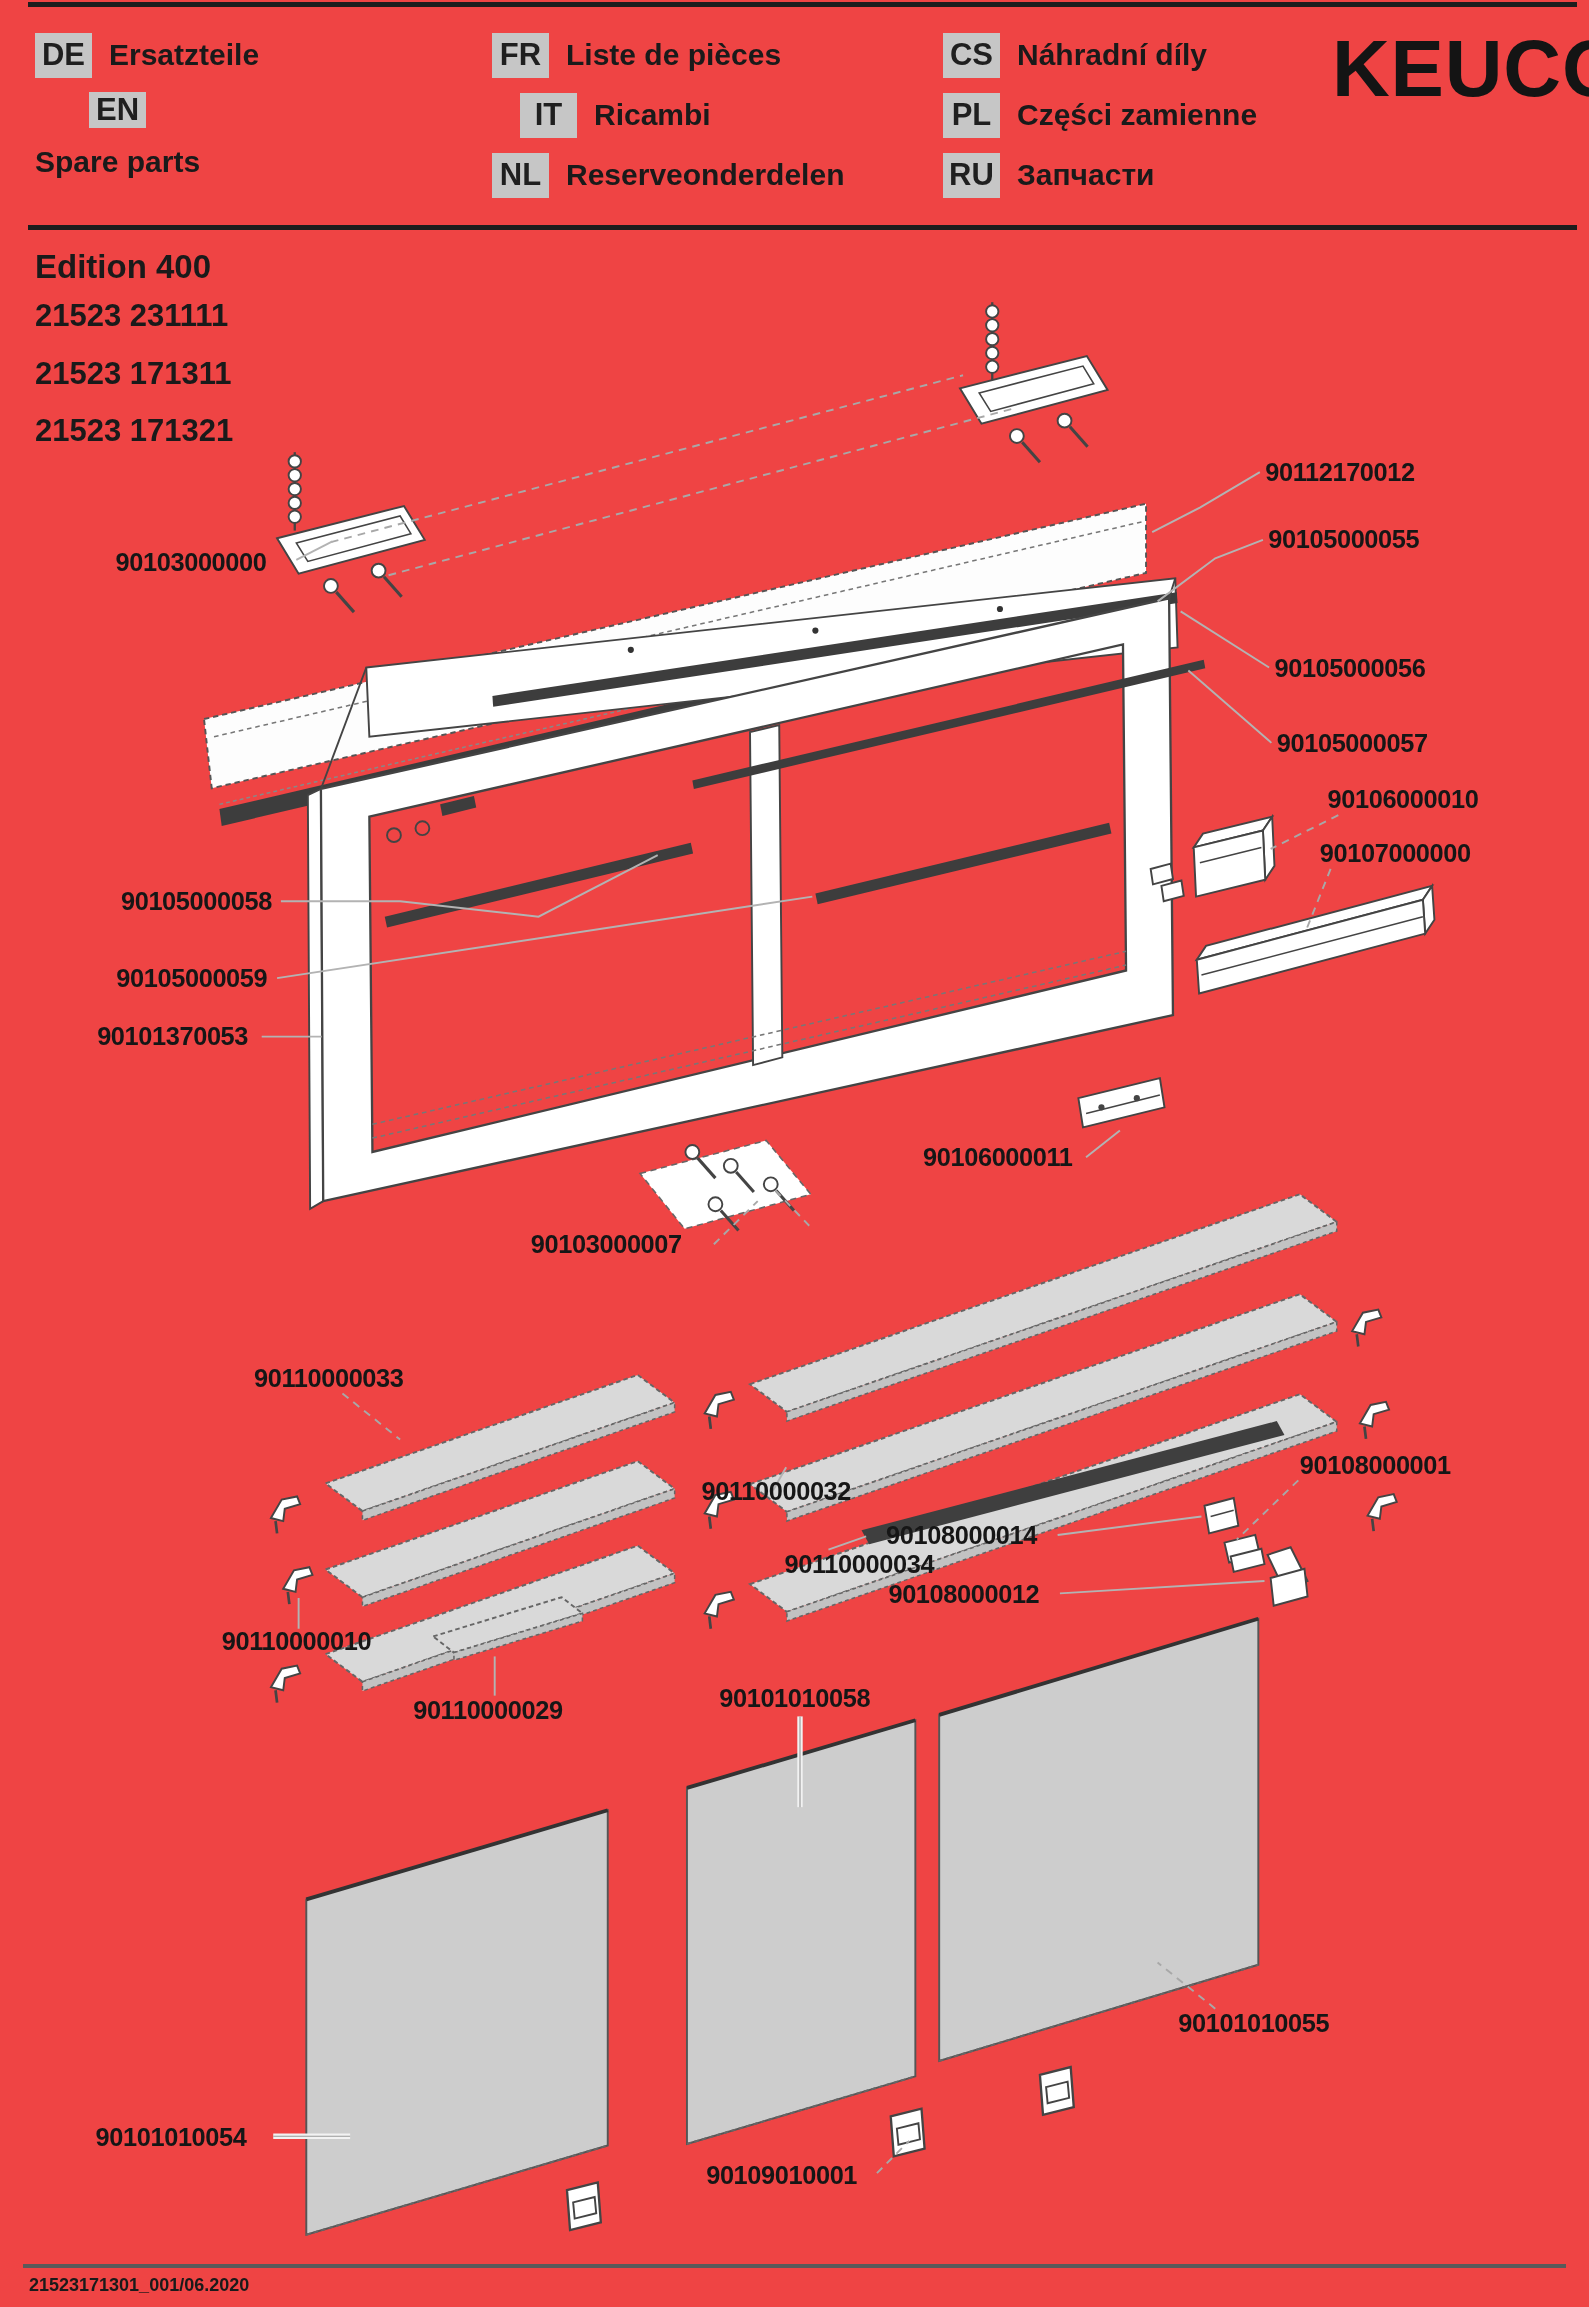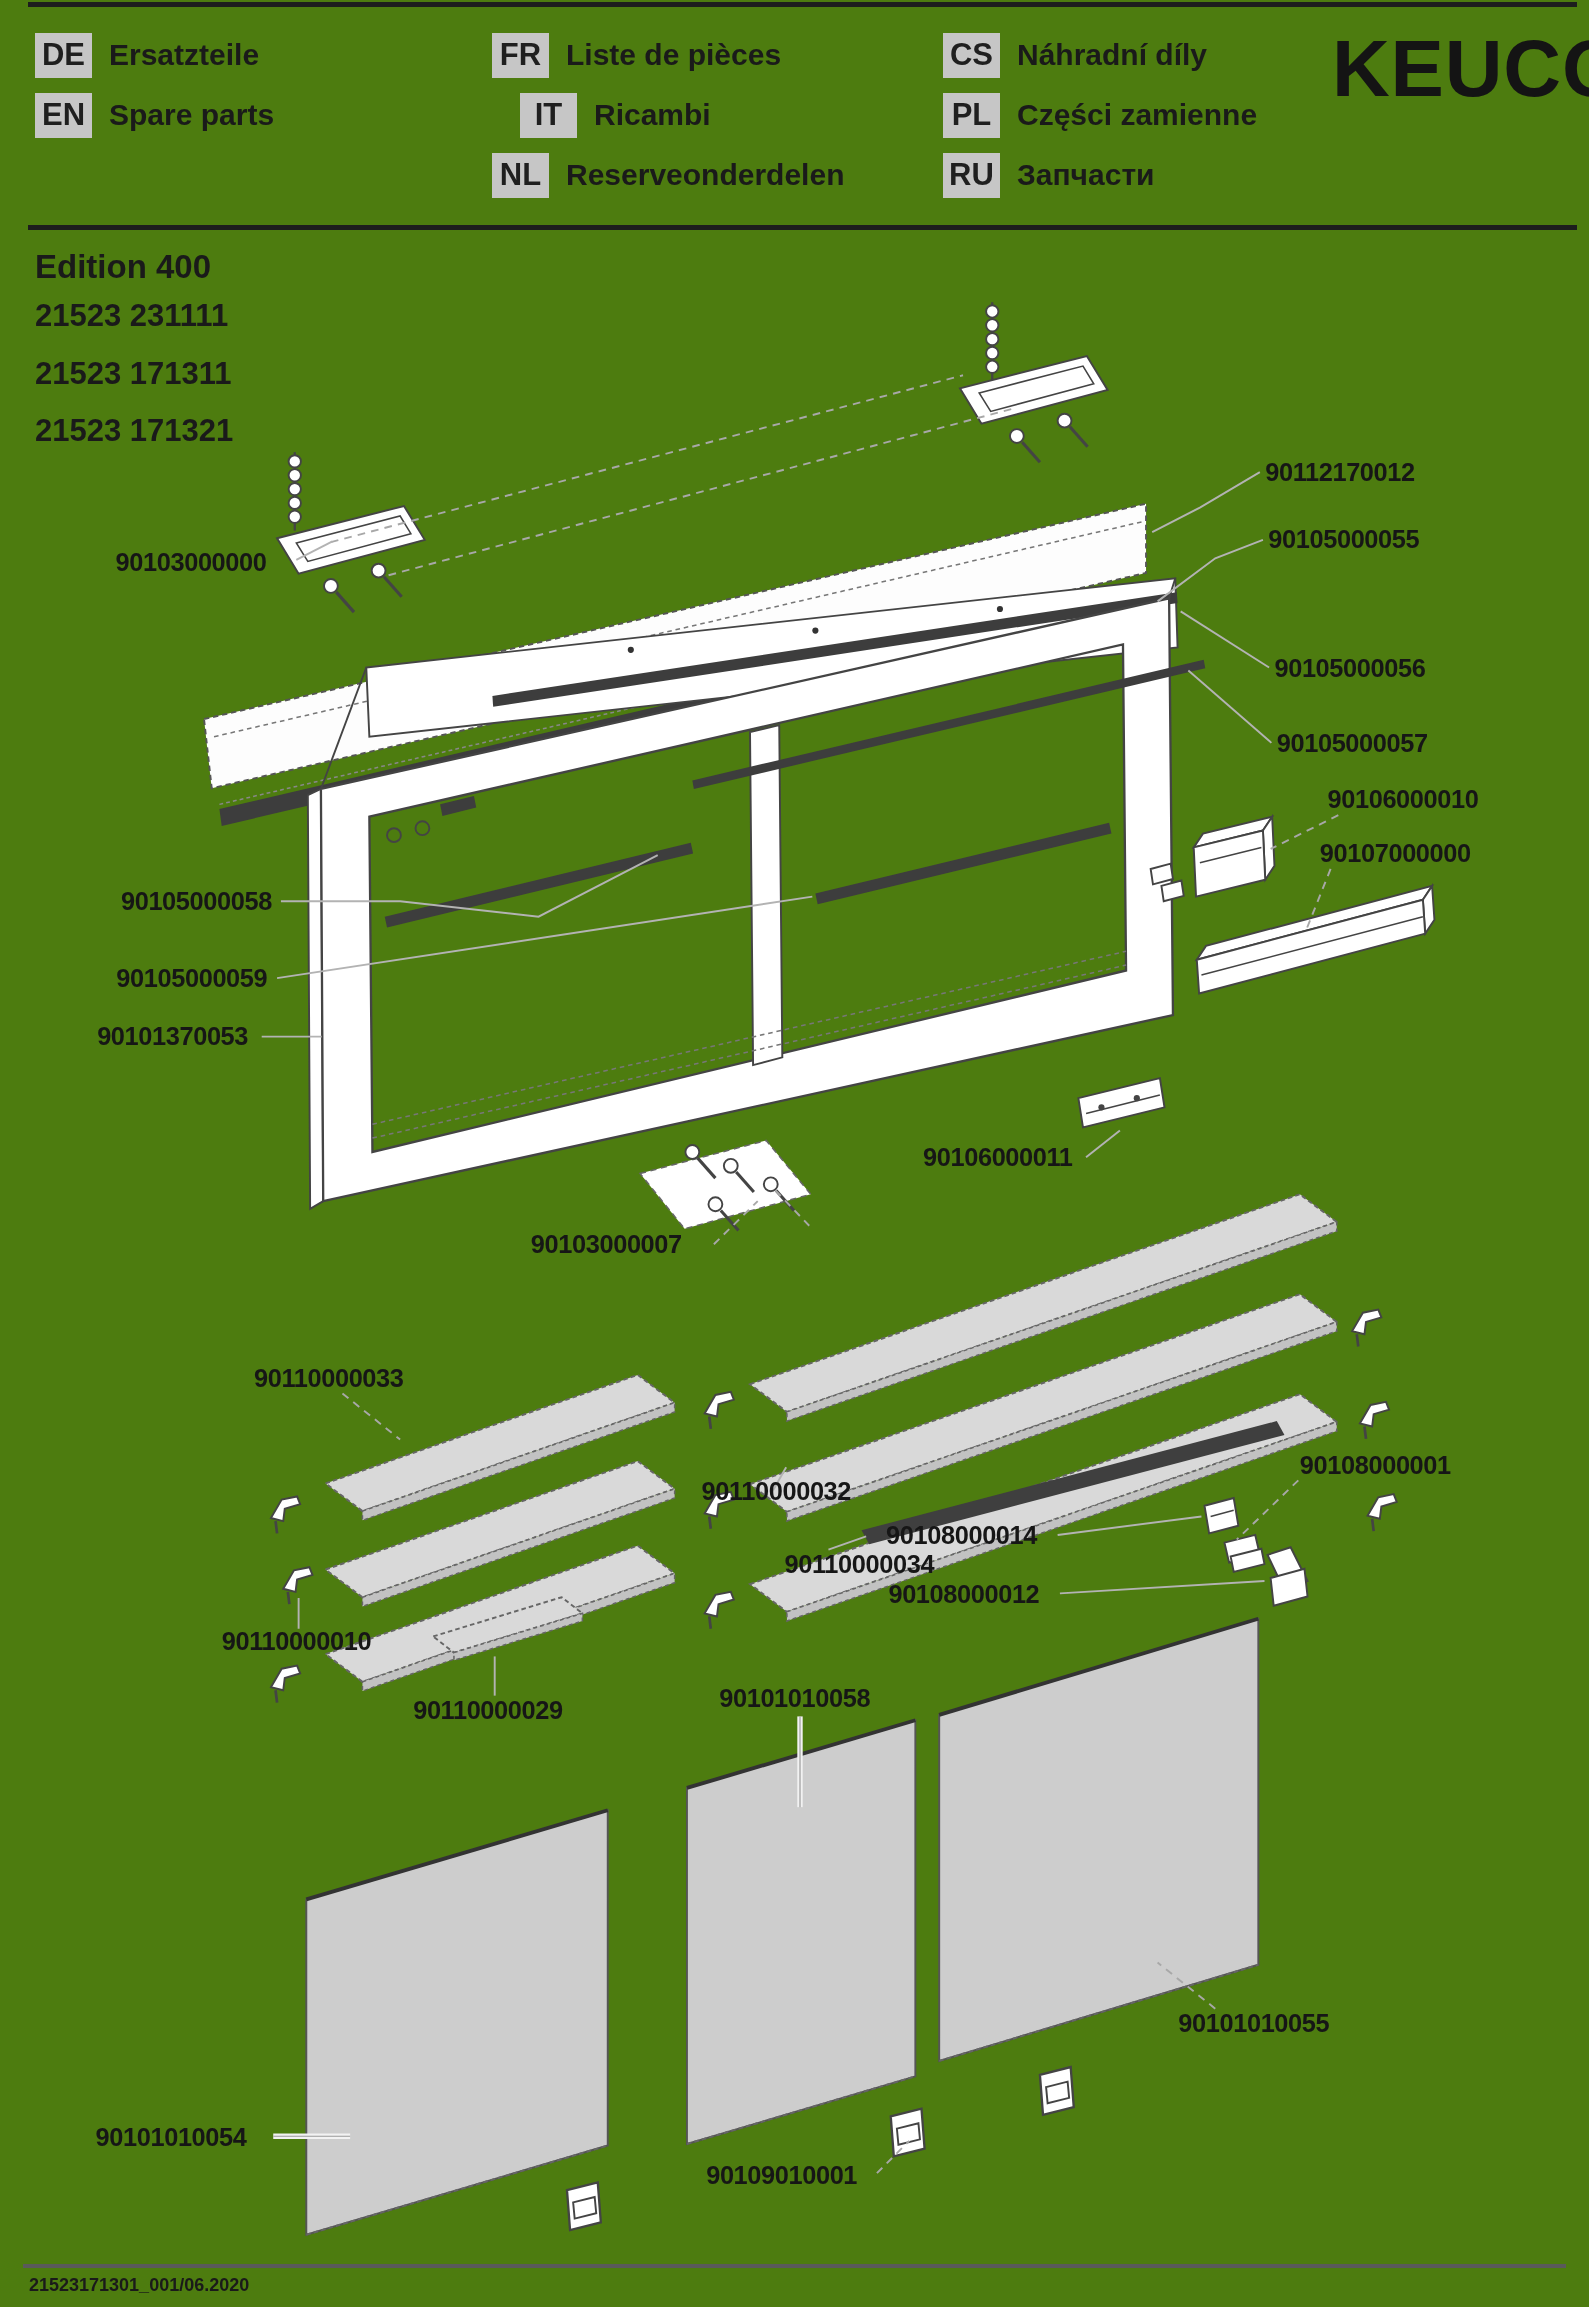--- a/index.html
+++ b/index.html
@@ -1,16 +1,16 @@
 <!DOCTYPE html>
 <html style="font-size:12.3px"><head>
 <meta charset="utf-8">
 <style>
   html,body{margin:0;padding:0;background:#e9e9e9;}
-  .page{position:relative;width:1590px;height:2307px;background:#4d7c0f;overflow:hidden;
+  .page{position:relative;width:1590px;height:2307px;background:#ef4444;overflow:hidden;
         font-family:"Liberation Sans",sans-serif;color:#1a1a1a;}
   .rule{position:absolute;left:28px;width:1549px;height:5.4px;background:#1d1d1d;}
   .rule.top{top:1.5px;}
   .rule.mid{top:225px;}
   .rule.foot{left:23px;top:2264px;width:1543px;height:3.8px;background:#5a5a5a;}
   .lang-row{position:absolute;display:flex;align-items:center;gap:17px;height:46px;}
   .badge{width:57px;height:45px;background:#c6c6c6;display:flex;align-items:center;justify-content:center;
          font-size:31px;font-weight:700;color:#1f1f1f;}
   .lang-label{font-size:30px;font-weight:700;white-space:nowrap;}
   .logo{position:absolute;left:1332px;top:23px;font-size:80px;font-weight:700;letter-spacing:0.8px;color:#141414;}
@@ -30,21 +30,21 @@
 
 <div class="page">
 
   <div class="rule top"></div>
   <div class="rule mid"></div>
 
   <div class="lang-row" style="left:35px;top:32px;">
     <div class="badge">DE</div>
     <div class="lang-label">Ersatzteile</div>
   </div>
-  <div class="lang-row" style="left:35px;top:92px;">
+  <div class="lang-row" style="left:35px;top:92px;flex-direction:column;">
     <div class="badge">EN</div>
     <div class="lang-label">Spare parts</div>
   </div>
   <div class="lang-row" style="left:492px;top:32px;">
     <div class="badge">FR</div>
     <div class="lang-label">Liste de pièces</div>
   </div>
   <div class="lang-row" style="left:520px;top:92px;">
     <div class="badge">IT</div>
     <div class="lang-label">Ricambi</div>

